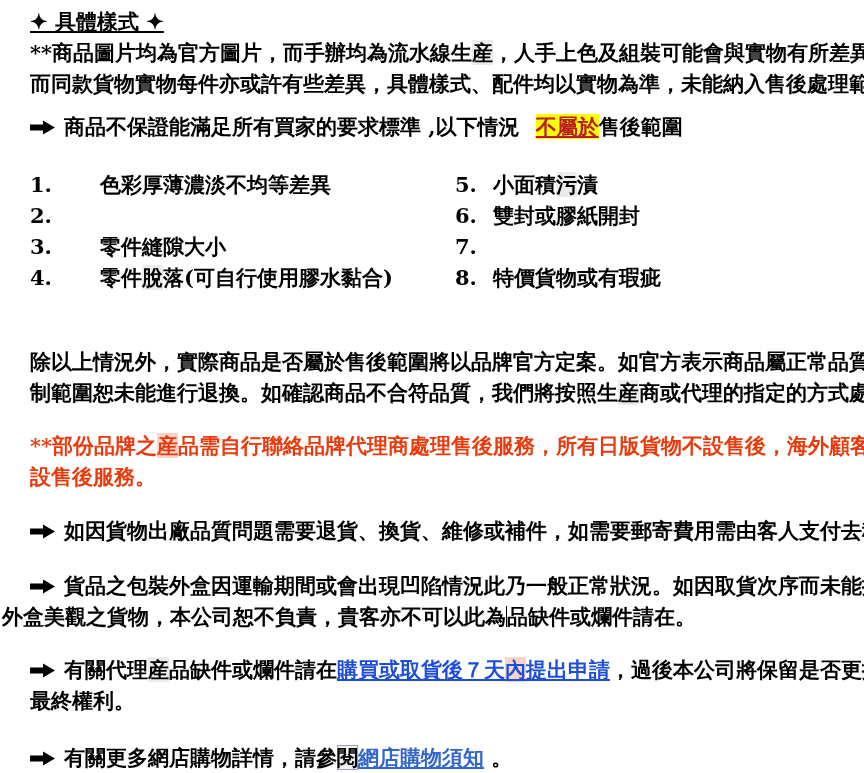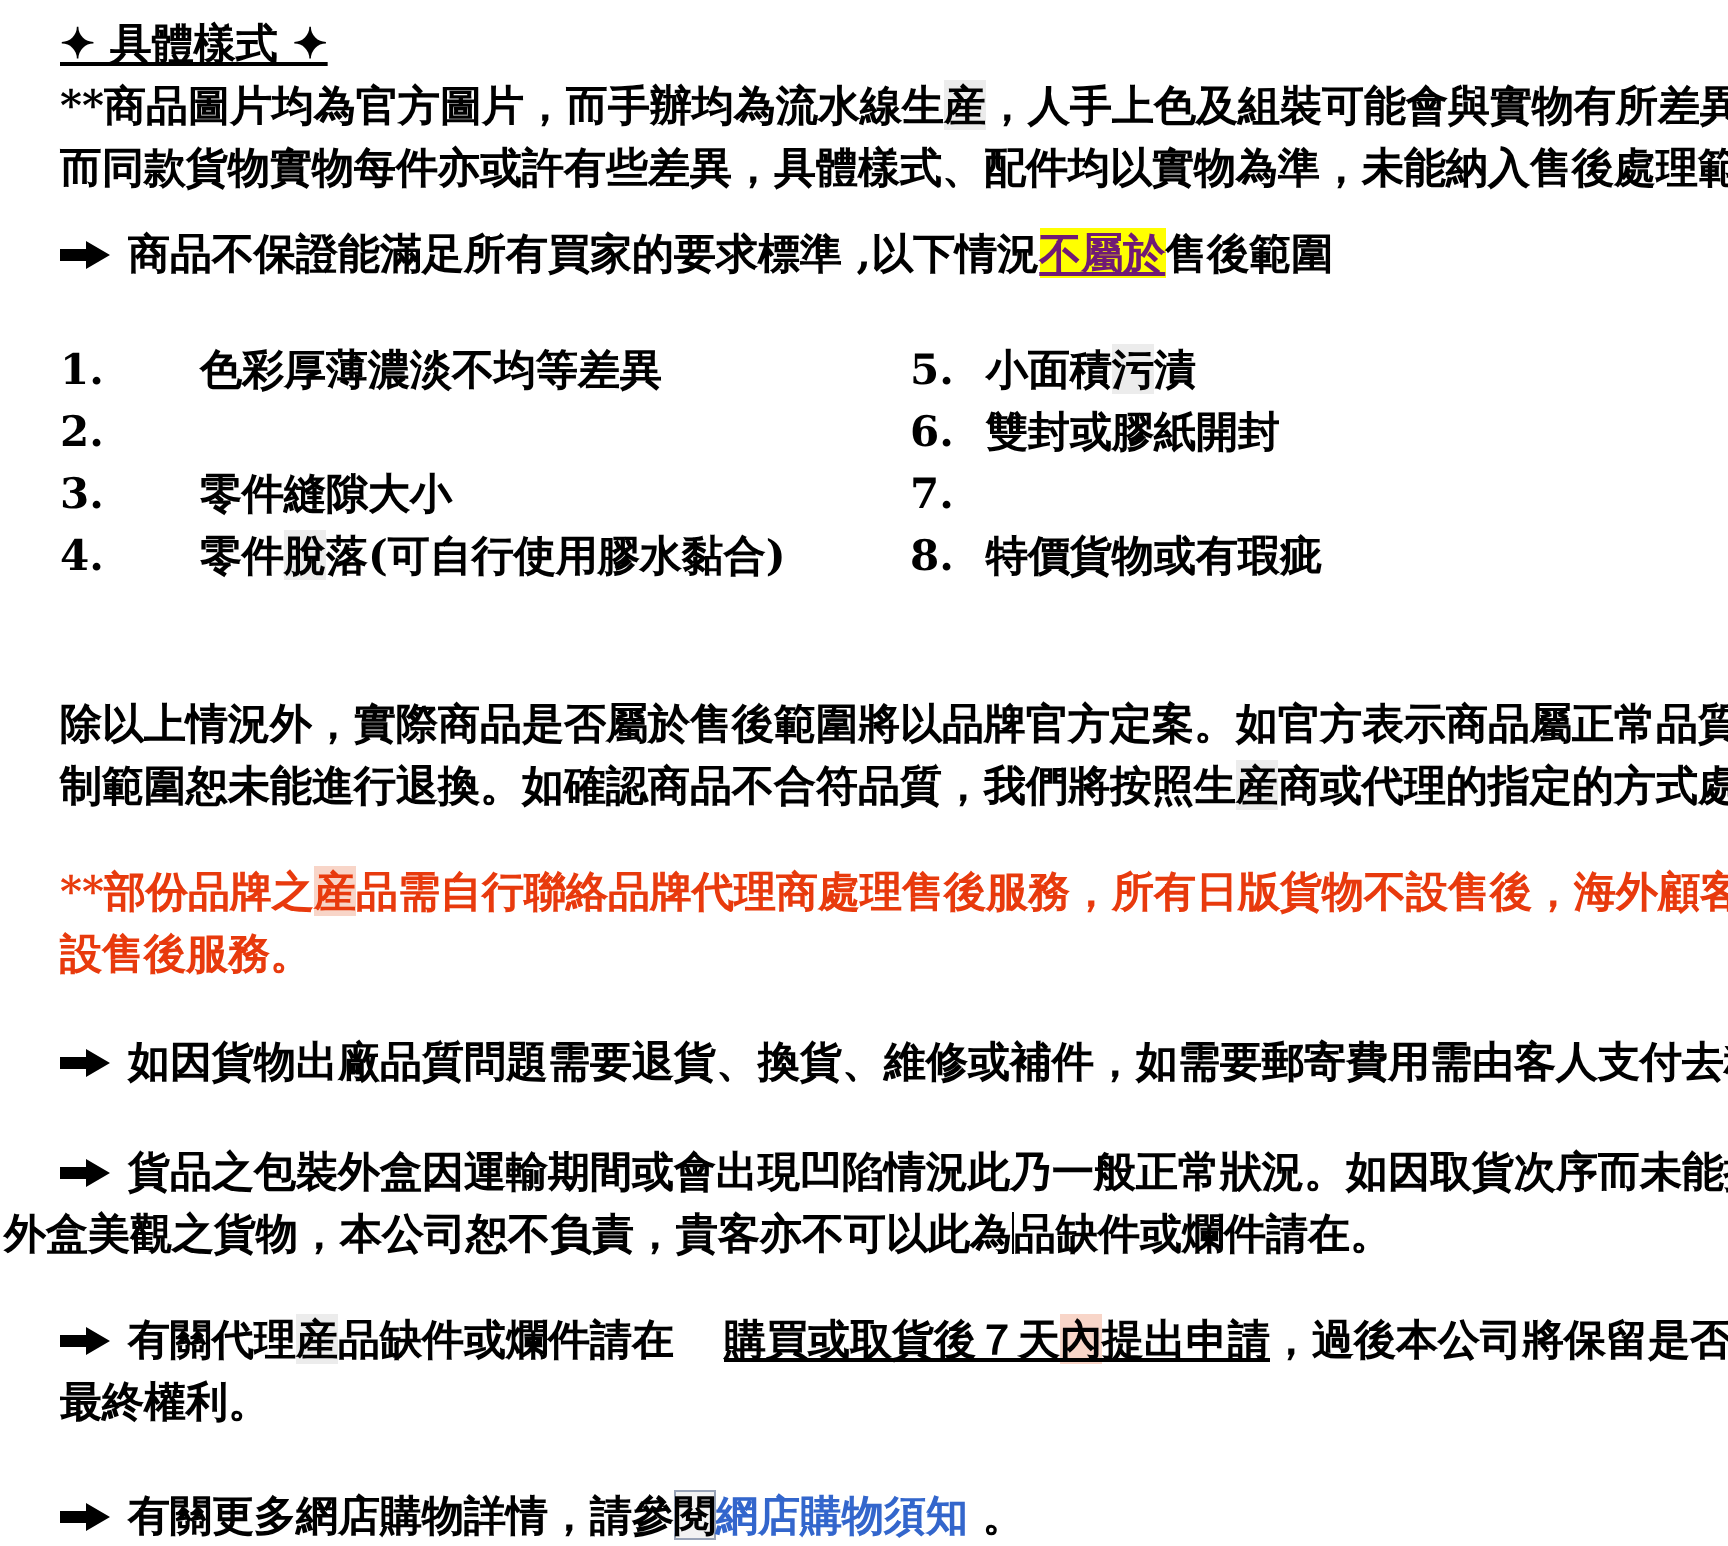--- a/index.html
+++ b/index.html
@@ -6,24 +6,24 @@
   body{
     width:864px;height:773px;background:#ffffff;color:#000000;
     font-family:"DejaVu Serif","Liberation Serif",serif;
     font-weight:700;font-size:21px;line-height:31px;overflow:hidden;
   }
   .doc{padding:6px 20px 0 30px;}
   .line{white-space:nowrap;}
   .title{text-decoration:underline;}
   .arrow{display:inline-block;width:25px;margin-right:9px;vertical-align:0px;}
   .arrow svg{display:inline-block;vertical-align:-1px;}
-  .highlight{background:#FFFF00;color:#701a75;text-decoration:underline;}
+  .highlight{background:#FFFF00;color:#b91c1c;text-decoration:underline;margin-left:16px;}
   .red{color:#E83A0D;}
-  .deadline{color:#000000;text-decoration:underline;margin-left:25px;}
-  .link{color:#3366CC;cursor:pointer;}
+  .deadline{color:#1d4ed8;text-decoration:underline;}
+  .link{color:#3366CC;text-decoration:underline;cursor:pointer;}
   .sub{background:#ECECEC;}
   .sub--red{background:#F8D5C8;}
   .sub--boxed{background:#F2F2F2;box-shadow:inset 0 0 0 1px #97A2B6;}
   .caret{display:inline-block;width:1px;height:21px;background:#000;vertical-align:-3px;}
   
   .ex-row{display:flex;}
   .ex-cell-left{width:425px;display:flex;}
   .ex-cell-right{display:flex;}
   .num-left{display:inline-block;width:70px;}
   .num-right{display:inline-block;width:38px;}

